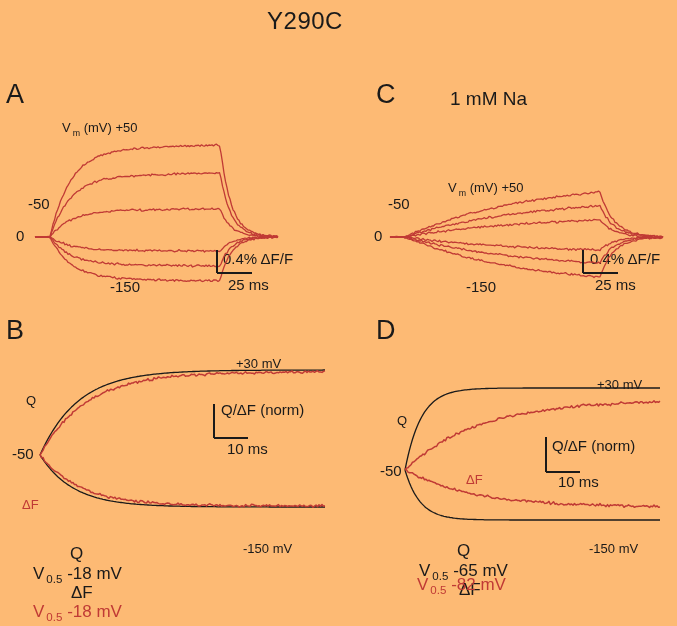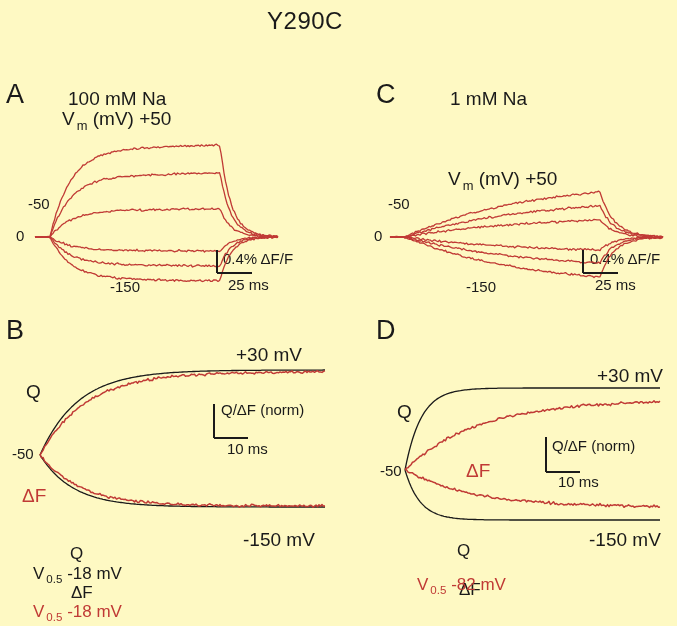--- a/index.html
+++ b/index.html
@@ -1,39 +1,38 @@
 <!DOCTYPE html>
 <html style="--red: #c03a35;"><head>
 <meta charset="utf-8">
 <style>
   html,body{margin:0;padding:0;background:#ffffff;}
   body{width:677px;height:626px;font-family:"Liberation Sans",sans-serif;color:#1a1a1a;}
-  .fig{position:relative;width:677px;height:626px;background:#fef9c3;overflow:hidden;}
+  .fig{position:relative;width:677px;height:626px;background:#fdba74;overflow:hidden;}
   .lbl{position:absolute;white-space:nowrap;line-height:1.1;}
   .title{font-size:24px;line-height:34px;letter-spacing:0.5px;}
   .letter{font-size:27px;}
   .ptitle{font-size:19px;}
   .t17{font-size:17px;}
-  .t16{font-size:19px;}
+  .t16{font-size:13px;margin-top:12px;}
   .t15{font-size:15px;}
   .red{color:var(--red,#c03a35);}
   sub{font-size:0.68em;margin-left:2px;}
   svg{position:absolute;}
 </style>
 </head>
 <body>
 
 <div class="fig">
 
   <div class="lbl title" style="left:0px;top:4px;width:610px;text-align:center">
     <div>Y290C</div>
   </div>
 
   <div class="lbl letter" style="left:6px;top:80px">A</div>
-  <div class="lbl ptitle" style="left:68px;top:89px">100 mM Na</div>
   <div class="lbl t16" style="left:62px;top:109px"><span>V</span><sub>m</sub><span> (mV) +50</span></div>
   <div class="lbl t15" style="left:28px;top:196px">-50</div>
   <div class="lbl t15" style="left:16px;top:228px">0</div>
   <div class="lbl t15" style="left:110px;top:279px">-150</div>
   <div class="lbl t15" style="left:223px;top:251px">0.4% ΔF/F</div>
   <div class="lbl t15" style="left:228px;top:277px">25 ms</div>
   <svg id="svg-A" style="left:20px;top:125px" width="310" height="185">
       <path d="M15.0 112.3 L16.5 111.9 L18.0 111.8 L19.5 112.1 L21.0 112.1 L22.5 112.3 L24.0 111.8 L25.5 111.8 L27.0 112.1 L28.5 112.3 L30.0 111.1 L31.5 105.7 L33.0 99.1 L34.5 95.1 L36.0 88.6 L37.5 85.0 L39.0 81.0 L40.5 76.0 L42.0 72.8 L43.5 70.0 L45.0 66.4 L46.5 62.7 L48.0 60.4 L49.5 57.7 L51.0 54.7 L52.5 53.3 L54.0 51.1 L55.5 48.1 L57.0 47.2 L58.5 45.4 L60.0 44.0 L61.5 42.4 L63.0 39.9 L64.5 40.1 L66.0 38.9 L67.5 37.2 L69.0 36.8 L70.5 36.1 L72.0 35.2 L73.5 34.7 L75.0 32.7 L76.5 32.2 L78.0 31.0 L79.5 31.0 L81.0 29.8 L82.5 30.6 L84.0 28.8 L85.5 29.3 L87.0 28.6 L88.5 28.0 L90.0 28.7 L91.5 27.0 L93.0 26.8 L94.5 26.1 L96.0 26.7 L97.5 25.9 L99.0 25.8 L100.5 26.1 L102.0 25.2 L103.5 24.5 L105.0 24.9 L106.5 24.7 L108.0 24.9 L109.5 24.6 L111.0 24.0 L112.5 24.5 L114.0 22.9 L115.5 23.4 L117.0 24.4 L118.5 24.2 L120.0 23.5 L121.5 22.3 L123.0 22.2 L124.5 23.5 L126.0 22.8 L127.5 22.7 L129.0 23.7 L130.5 22.9 L132.0 22.7 L133.5 22.0 L135.0 22.1 L136.5 22.6 L138.0 21.7 L139.5 22.8 L141.0 22.4 L142.5 22.2 L144.0 21.7 L145.5 21.3 L147.0 21.3 L148.5 21.9 L150.0 21.5 L151.5 21.5 L153.0 21.2 L154.5 21.8 L156.0 21.0 L157.5 21.3 L159.0 21.5 L160.5 20.4 L162.0 21.4 L163.5 21.1 L165.0 20.3 L166.5 21.6 L168.0 20.6 L169.5 21.6 L171.0 20.6 L172.5 21.0 L174.0 21.5 L175.5 20.5 L177.0 20.5 L178.5 20.2 L180.0 21.3 L181.5 19.8 L183.0 20.8 L184.5 21.2 L186.0 19.9 L187.5 20.9 L189.0 20.0 L190.5 20.4 L192.0 19.9 L193.5 20.9 L195.0 19.7 L196.5 19.2 L198.0 20.5 L199.5 21.1 L201.0 28.2 L202.5 37.6 L204.0 48.1 L205.5 56.4 L207.0 62.6 L208.5 70.2 L210.0 74.0 L211.5 80.0 L213.0 84.8 L214.5 86.7 L216.0 90.6 L217.5 94.0 L219.0 95.2 L220.5 98.8 L222.0 98.9 L223.5 101.5 L225.0 102.5 L226.5 103.7 L228.0 105.0 L229.5 105.1 L231.0 106.2 L232.5 106.6 L234.0 108.0 L235.5 107.9 L237.0 108.7 L238.5 109.3 L240.0 109.0 L241.5 110.5 L243.0 110.0 L244.5 110.8 L246.0 110.5 L247.5 111.2 L249.0 110.0 L250.5 110.1 L252.0 111.5 L253.5 110.9 L255.0 111.3 L256.5 111.6 L258.0 111.1" fill="none" stroke="#c03a35" stroke-width="1.3" stroke-linejoin="round"></path>
       <path d="M15.0 112.0 L16.5 112.0 L18.0 111.8 L19.5 111.8 L21.0 112.4 L22.5 112.0 L24.0 112.1 L25.5 112.0 L27.0 111.7 L28.5 111.4 L30.0 113.0 L31.5 107.5 L33.0 103.7 L34.5 99.6 L36.0 96.3 L37.5 92.3 L39.0 90.9 L40.5 88.0 L42.0 84.7 L43.5 81.8 L45.0 80.9 L46.5 78.0 L48.0 75.7 L49.5 74.1 L51.0 73.3 L52.5 70.9 L54.0 69.3 L55.5 68.1 L57.0 66.5 L58.5 65.8 L60.0 65.3 L61.5 63.4 L63.0 63.4 L64.5 61.4 L66.0 60.5 L67.5 59.9 L69.0 59.4 L70.5 58.8 L72.0 59.1 L73.5 57.2 L75.0 56.1 L76.5 57.6 L78.0 56.2 L79.5 55.4 L81.0 55.1 L82.5 54.2 L84.0 53.4 L85.5 53.9 L87.0 53.5 L88.5 54.3 L90.0 53.8 L91.5 54.1 L93.0 53.0 L94.5 53.4 L96.0 52.7 L97.5 51.6 L99.0 51.3 L100.5 51.5 L102.0 51.9 L103.5 51.6 L105.0 51.5 L106.5 51.5 L108.0 51.5 L109.5 51.7 L111.0 50.4 L112.5 50.6 L114.0 51.9 L115.5 50.6 L117.0 50.9 L118.5 50.6 L120.0 50.3 L121.5 50.5 L123.0 50.0 L124.5 50.1 L126.0 50.5 L127.5 49.9 L129.0 49.6 L130.5 50.9 L132.0 49.0 L133.5 49.7 L135.0 49.5 L136.5 49.8 L138.0 50.0 L139.5 50.1 L141.0 49.8 L142.5 49.9 L144.0 50.3 L145.5 50.5 L147.0 49.7 L148.5 48.9 L150.0 49.7 L151.5 49.7 L153.0 48.7 L154.5 48.0 L156.0 49.9 L157.5 48.0 L159.0 48.8 L160.5 49.2 L162.0 48.1 L163.5 48.4 L165.0 49.3 L166.5 48.7 L168.0 47.9 L169.5 48.9 L171.0 48.0 L172.5 48.4 L174.0 48.0 L175.5 48.2 L177.0 48.9 L178.5 48.1 L180.0 48.6 L181.5 48.8 L183.0 48.3 L184.5 48.0 L186.0 47.8 L187.5 48.4 L189.0 47.8 L190.5 48.2 L192.0 48.2 L193.5 48.3 L195.0 48.6 L196.5 47.6 L198.0 48.1 L199.5 47.7 L201.0 53.2 L202.5 61.2 L204.0 66.7 L205.5 73.1 L207.0 78.5 L208.5 82.4 L210.0 85.6 L211.5 90.3 L213.0 92.4 L214.5 94.8 L216.0 97.1 L217.5 99.8 L219.0 100.4 L220.5 102.1 L222.0 102.5 L223.5 104.0 L225.0 105.0 L226.5 106.7 L228.0 107.2 L229.5 107.7 L231.0 107.5 L232.5 109.6 L234.0 109.8 L235.5 108.6 L237.0 110.3 L238.5 109.9 L240.0 110.3 L241.5 111.0 L243.0 109.6 L244.5 110.5 L246.0 110.8 L247.5 110.6 L249.0 111.0 L250.5 110.9 L252.0 112.0 L253.5 110.7 L255.0 110.8 L256.5 110.6 L258.0 112.4" fill="none" stroke="#c03a35" stroke-width="1.3" stroke-linejoin="round"></path>
       <path d="M15.0 112.1 L16.5 111.7 L18.0 112.4 L19.5 111.8 L21.0 112.3 L22.5 111.7 L24.0 112.3 L25.5 111.9 L27.0 111.8 L28.5 111.8 L30.0 112.0 L31.5 109.8 L33.0 108.5 L34.5 105.9 L36.0 105.1 L37.5 104.8 L39.0 102.7 L40.5 101.4 L42.0 99.8 L43.5 98.7 L45.0 98.0 L46.5 96.5 L48.0 95.9 L49.5 94.9 L51.0 95.9 L52.5 93.9 L54.0 93.4 L55.5 93.5 L57.0 92.4 L58.5 91.6 L60.0 91.8 L61.5 91.4 L63.0 89.7 L64.5 90.3 L66.0 89.7 L67.5 89.9 L69.0 89.4 L70.5 89.0 L72.0 88.8 L73.5 87.7 L75.0 87.7 L76.5 87.9 L78.0 87.8 L79.5 87.5 L81.0 87.4 L82.5 87.4 L84.0 86.8 L85.5 86.8 L87.0 86.5 L88.5 87.0 L90.0 87.2 L91.5 85.7 L93.0 86.2 L94.5 85.9 L96.0 85.4 L97.5 85.1 L99.0 85.3 L100.5 84.9 L102.0 85.4 L103.5 85.3 L105.0 85.6 L106.5 85.0 L108.0 85.3 L109.5 85.2 L111.0 84.5 L112.5 84.1 L114.0 84.6 L115.5 85.0 L117.0 85.6 L118.5 85.0 L120.0 84.0 L121.5 86.1 L123.0 86.2 L124.5 85.6 L126.0 85.1 L127.5 85.3 L129.0 84.5 L130.5 84.5 L132.0 84.8 L133.5 83.8 L135.0 85.5 L136.5 84.3 L138.0 84.7 L139.5 84.2 L141.0 84.9 L142.5 85.5 L144.0 85.0 L145.5 84.8 L147.0 84.1 L148.5 84.8 L150.0 85.1 L151.5 83.8 L153.0 83.7 L154.5 84.2 L156.0 84.0 L157.5 84.2 L159.0 84.9 L160.5 84.2 L162.0 83.6 L163.5 83.2 L165.0 83.8 L166.5 83.6 L168.0 83.2 L169.5 84.9 L171.0 84.7 L172.5 84.4 L174.0 84.6 L175.5 83.7 L177.0 84.1 L178.5 84.5 L180.0 84.3 L181.5 83.7 L183.0 83.1 L184.5 84.5 L186.0 84.1 L187.5 84.1 L189.0 84.1 L190.5 84.2 L192.0 83.1 L193.5 84.4 L195.0 84.4 L196.5 84.0 L198.0 83.3 L199.5 84.1 L201.0 85.9 L202.5 89.3 L204.0 93.2 L205.5 94.9 L207.0 97.5 L208.5 98.4 L210.0 100.8 L211.5 101.4 L213.0 103.2 L214.5 105.4 L216.0 105.5 L217.5 105.8 L219.0 106.3 L220.5 107.3 L222.0 107.3 L223.5 108.4 L225.0 108.8 L226.5 109.4 L228.0 109.9 L229.5 110.3 L231.0 110.0 L232.5 109.9 L234.0 110.5 L235.5 110.4 L237.0 110.9 L238.5 112.0 L240.0 111.5 L241.5 111.3 L243.0 111.7 L244.5 111.3 L246.0 110.7 L247.5 111.2 L249.0 112.4 L250.5 112.2 L252.0 111.6 L253.5 111.6 L255.0 111.7 L256.5 111.7 L258.0 112.3" fill="none" stroke="#c03a35" stroke-width="1.3" stroke-linejoin="round"></path>
@@ -86,20 +85,21 @@
 
   <div class="lbl letter" style="left:376px;top:316px">D</div>
   <div class="lbl t16" style="left:597px;top:366px">+30 mV</div>
   <div class="lbl t16" style="left:397px;top:402px">Q</div>
   <div class="lbl t15" style="left:380px;top:463px">-50</div>
   <div class="lbl t16 red" style="left:466px;top:461px">ΔF</div>
   <div class="lbl t15" style="left:552px;top:438px">Q/ΔF (norm)</div>
   <div class="lbl t15" style="left:558px;top:474px">10 ms</div>
   <div class="lbl t16" style="left:589px;top:530px">-150 mV</div>
   <div class="lbl t17" style="left:457px;top:542px">Q</div>
+  <div class="lbl t17" style="left:419px;top:562px"><span>V</span><sub>0.5</sub><span> -65 mV</span></div>
   <div class="lbl t17" style="left:459px;top:581px">ΔF</div>
   <div class="lbl t17 red" style="left:417px;top:576px"><span>V</span><sub>0.5</sub><span> -82 mV</span></div>
   <svg id="svg-D" style="left:350px;top:340px" width="327" height="195">
       <path d="M55.0 130.0 L56.5 122.7 L58.0 116.0 L59.5 109.9 L61.0 104.4 L62.5 99.3 L64.0 94.7 L65.5 90.5 L67.0 86.7 L68.5 83.3 L70.0 80.1 L71.5 77.2 L73.0 74.6 L74.5 72.2 L76.0 70.1 L77.5 68.1 L79.0 66.3 L80.5 64.7 L82.0 63.2 L83.5 61.8 L85.0 60.6 L86.5 59.4 L88.0 58.4 L89.5 57.5 L91.0 56.6 L92.5 55.9 L94.0 55.2 L95.5 54.5 L97.0 53.9 L98.5 53.4 L100.0 52.9 L101.5 52.5 L103.0 52.1 L104.5 51.7 L106.0 51.4 L107.5 51.1 L109.0 50.8 L110.5 50.6 L112.0 50.3 L113.5 50.1 L115.0 49.9 L116.5 49.8 L118.0 49.6 L119.5 49.5 L121.0 49.3 L122.5 49.2 L124.0 49.1 L125.5 49.0 L127.0 48.9 L128.5 48.8 L130.0 48.8 L131.5 48.7 L133.0 48.6 L134.5 48.6 L136.0 48.5 L137.5 48.5 L139.0 48.4 L140.5 48.4 L142.0 48.4 L143.5 48.3 L145.0 48.3 L146.5 48.3 L148.0 48.2 L149.5 48.2 L151.0 48.2 L152.5 48.2 L154.0 48.2 L155.5 48.2 L157.0 48.1 L158.5 48.1 L160.0 48.1 L161.5 48.1 L163.0 48.1 L164.5 48.1 L166.0 48.1 L167.5 48.1 L169.0 48.1 L170.5 48.1 L172.0 48.1 L173.5 48.0 L175.0 48.0 L176.5 48.0 L178.0 48.0 L179.5 48.0 L181.0 48.0 L182.5 48.0 L184.0 48.0 L185.5 48.0 L187.0 48.0 L188.5 48.0 L190.0 48.0 L191.5 48.0 L193.0 48.0 L194.5 48.0 L196.0 48.0 L197.5 48.0 L199.0 48.0 L200.5 48.0 L202.0 48.0 L203.5 48.0 L205.0 48.0 L206.5 48.0 L208.0 48.0 L209.5 48.0 L211.0 48.0 L212.5 48.0 L214.0 48.0 L215.5 48.0 L217.0 48.0 L218.5 48.0 L220.0 48.0 L221.5 48.0 L223.0 48.0 L224.5 48.0 L226.0 48.0 L227.5 48.0 L229.0 48.0 L230.5 48.0 L232.0 48.0 L233.5 48.0 L235.0 48.0 L236.5 48.0 L238.0 48.0 L239.5 48.0 L241.0 48.0 L242.5 48.0 L244.0 48.0 L245.5 48.0 L247.0 48.0 L248.5 48.0 L250.0 48.0 L251.5 48.0 L253.0 48.0 L254.5 48.0 L256.0 48.0 L257.5 48.0 L259.0 48.0 L260.5 48.0 L262.0 48.0 L263.5 48.0 L265.0 48.0 L266.5 48.0 L268.0 48.0 L269.5 48.0 L271.0 48.0 L272.5 48.0 L274.0 48.0 L275.5 48.0 L277.0 48.0 L278.5 48.0 L280.0 48.0 L281.5 48.0 L283.0 48.0 L284.5 48.0 L286.0 48.0 L287.5 48.0 L289.0 48.0 L290.5 48.0 L292.0 48.0 L293.5 48.0 L295.0 48.0 L296.5 48.0 L298.0 48.0 L299.5 48.0 L301.0 48.0 L302.5 48.0 L304.0 48.0 L305.5 48.0 L307.0 48.0 L308.5 48.0 L310.0 48.0" fill="none" stroke="#1a1a1a" stroke-width="1.3" stroke-linejoin="round"></path>
       <path d="M55.0 130.0 L56.5 134.8 L58.0 139.1 L59.5 143.0 L61.0 146.5 L62.5 149.7 L64.0 152.6 L65.5 155.2 L67.0 157.5 L68.5 159.7 L70.0 161.6 L71.5 163.4 L73.0 164.9 L74.5 166.4 L76.0 167.7 L77.5 168.8 L79.0 169.9 L80.5 170.9 L82.0 171.7 L83.5 172.5 L85.0 173.2 L86.5 173.9 L88.0 174.5 L89.5 175.0 L91.0 175.5 L92.5 175.9 L94.0 176.3 L95.5 176.6 L97.0 177.0 L98.5 177.2 L100.0 177.5 L101.5 177.7 L103.0 178.0 L104.5 178.2 L106.0 178.3 L107.5 178.5 L109.0 178.6 L110.5 178.8 L112.0 178.9 L113.5 179.0 L115.0 179.1 L116.5 179.2 L118.0 179.3 L119.5 179.3 L121.0 179.4 L122.5 179.4 L124.0 179.5 L125.5 179.5 L127.0 179.6 L128.5 179.6 L130.0 179.7 L131.5 179.7 L133.0 179.7 L134.5 179.8 L136.0 179.8 L137.5 179.8 L139.0 179.8 L140.5 179.8 L142.0 179.8 L143.5 179.9 L145.0 179.9 L146.5 179.9 L148.0 179.9 L149.5 179.9 L151.0 179.9 L152.5 179.9 L154.0 179.9 L155.5 179.9 L157.0 179.9 L158.5 179.9 L160.0 180.0 L161.5 180.0 L163.0 180.0 L164.5 180.0 L166.0 180.0 L167.5 180.0 L169.0 180.0 L170.5 180.0 L172.0 180.0 L173.5 180.0 L175.0 180.0 L176.5 180.0 L178.0 180.0 L179.5 180.0 L181.0 180.0 L182.5 180.0 L184.0 180.0 L185.5 180.0 L187.0 180.0 L188.5 180.0 L190.0 180.0 L191.5 180.0 L193.0 180.0 L194.5 180.0 L196.0 180.0 L197.5 180.0 L199.0 180.0 L200.5 180.0 L202.0 180.0 L203.5 180.0 L205.0 180.0 L206.5 180.0 L208.0 180.0 L209.5 180.0 L211.0 180.0 L212.5 180.0 L214.0 180.0 L215.5 180.0 L217.0 180.0 L218.5 180.0 L220.0 180.0 L221.5 180.0 L223.0 180.0 L224.5 180.0 L226.0 180.0 L227.5 180.0 L229.0 180.0 L230.5 180.0 L232.0 180.0 L233.5 180.0 L235.0 180.0 L236.5 180.0 L238.0 180.0 L239.5 180.0 L241.0 180.0 L242.5 180.0 L244.0 180.0 L245.5 180.0 L247.0 180.0 L248.5 180.0 L250.0 180.0 L251.5 180.0 L253.0 180.0 L254.5 180.0 L256.0 180.0 L257.5 180.0 L259.0 180.0 L260.5 180.0 L262.0 180.0 L263.5 180.0 L265.0 180.0 L266.5 180.0 L268.0 180.0 L269.5 180.0 L271.0 180.0 L272.5 180.0 L274.0 180.0 L275.5 180.0 L277.0 180.0 L278.5 180.0 L280.0 180.0 L281.5 180.0 L283.0 180.0 L284.5 180.0 L286.0 180.0 L287.5 180.0 L289.0 180.0 L290.5 180.0 L292.0 180.0 L293.5 180.0 L295.0 180.0 L296.5 180.0 L298.0 180.0 L299.5 180.0 L301.0 180.0 L302.5 180.0 L304.0 180.0 L305.5 180.0 L307.0 180.0 L308.5 180.0 L310.0 180.0" fill="none" stroke="#1a1a1a" stroke-width="1.3" stroke-linejoin="round"></path>
       <path d="M55.0 129.8 L56.5 128.0 L58.0 127.8 L59.5 126.1 L61.0 124.8 L62.5 122.2 L64.0 121.7 L65.5 120.5 L67.0 118.8 L68.5 117.8 L70.0 116.3 L71.5 115.7 L73.0 114.1 L74.5 114.7 L76.0 112.7 L77.5 110.3 L79.0 109.6 L80.5 109.2 L82.0 108.7 L83.5 107.7 L85.0 106.5 L86.5 106.5 L88.0 103.8 L89.5 102.5 L91.0 102.1 L92.5 101.9 L94.0 99.8 L95.5 100.8 L97.0 97.4 L98.5 97.1 L100.0 98.1 L101.5 97.1 L103.0 96.1 L104.5 95.6 L106.0 93.1 L107.5 93.5 L109.0 94.0 L110.5 91.9 L112.0 91.2 L113.5 91.1 L115.0 89.6 L116.5 89.7 L118.0 88.5 L119.5 89.1 L121.0 88.3 L122.5 86.6 L124.0 87.8 L125.5 87.2 L127.0 84.9 L128.5 84.7 L130.0 84.2 L131.5 84.8 L133.0 83.3 L134.5 83.3 L136.0 82.8 L137.5 82.4 L139.0 81.7 L140.5 81.6 L142.0 81.5 L143.5 81.2 L145.0 80.9 L146.5 80.2 L148.0 78.3 L149.5 77.8 L151.0 78.0 L152.5 78.3 L154.0 78.2 L155.5 77.4 L157.0 76.0 L158.5 76.2 L160.0 75.4 L161.5 76.1 L163.0 76.7 L164.5 75.9 L166.0 74.7 L167.5 73.9 L169.0 74.3 L170.5 74.2 L172.0 73.5 L173.5 73.7 L175.0 74.0 L176.5 74.0 L178.0 72.0 L179.5 73.0 L181.0 72.3 L182.5 72.5 L184.0 72.3 L185.5 71.5 L187.0 71.1 L188.5 71.9 L190.0 71.6 L191.5 71.3 L193.0 69.7 L194.5 71.2 L196.0 70.1 L197.5 69.3 L199.0 70.2 L200.5 69.5 L202.0 69.0 L203.5 68.6 L205.0 70.0 L206.5 68.6 L208.0 68.7 L209.5 67.6 L211.0 69.1 L212.5 68.7 L214.0 67.3 L215.5 66.9 L217.0 67.1 L218.5 67.3 L220.0 67.4 L221.5 65.8 L223.0 67.7 L224.5 67.5 L226.0 66.3 L227.5 65.3 L229.0 67.2 L230.5 65.4 L232.0 64.8 L233.5 64.2 L235.0 65.1 L236.5 65.4 L238.0 64.5 L239.5 64.2 L241.0 65.4 L242.5 65.6 L244.0 65.4 L245.5 65.0 L247.0 63.8 L248.5 66.0 L250.0 64.0 L251.5 64.5 L253.0 65.2 L254.5 64.0 L256.0 64.1 L257.5 65.1 L259.0 64.5 L260.5 65.6 L262.0 63.4 L263.5 63.9 L265.0 64.4 L266.5 63.9 L268.0 64.0 L269.5 63.2 L271.0 61.9 L272.5 62.6 L274.0 63.2 L275.5 63.4 L277.0 63.1 L278.5 62.9 L280.0 62.7 L281.5 63.3 L283.0 63.1 L284.5 62.2 L286.0 61.7 L287.5 62.0 L289.0 63.2 L290.5 61.7 L292.0 61.8 L293.5 63.2 L295.0 62.4 L296.5 62.2 L298.0 63.1 L299.5 61.8 L301.0 62.4 L302.5 62.2 L304.0 60.7 L305.5 62.4 L307.0 61.8 L308.5 62.3 L310.0 61.2" fill="none" stroke="#c03a35" stroke-width="1.5" stroke-linejoin="round"></path>
       <path d="M55.0 129.7 L56.5 129.8 L58.0 132.1 L59.5 132.7 L61.0 132.8 L62.5 132.7 L64.0 134.2 L65.5 135.0 L67.0 135.9 L68.5 137.7 L70.0 137.4 L71.5 138.4 L73.0 137.2 L74.5 139.8 L76.0 139.2 L77.5 140.7 L79.0 140.2 L80.5 141.3 L82.0 141.6 L83.5 142.2 L85.0 142.7 L86.5 143.9 L88.0 144.1 L89.5 144.6 L91.0 145.9 L92.5 145.5 L94.0 146.9 L95.5 147.7 L97.0 146.7 L98.5 148.3 L100.0 148.7 L101.5 148.9 L103.0 149.5 L104.5 148.2 L106.0 150.4 L107.5 151.1 L109.0 150.0 L110.5 150.6 L112.0 151.5 L113.5 151.4 L115.0 152.2 L116.5 152.0 L118.0 153.1 L119.5 153.2 L121.0 154.0 L122.5 154.1 L124.0 153.8 L125.5 155.1 L127.0 155.7 L128.5 155.1 L130.0 154.7 L131.5 154.9 L133.0 155.4 L134.5 156.7 L136.0 156.3 L137.5 155.2 L139.0 156.3 L140.5 157.1 L142.0 158.2 L143.5 158.2 L145.0 158.5 L146.5 157.7 L148.0 157.8 L149.5 158.8 L151.0 159.2 L152.5 159.0 L154.0 158.5 L155.5 159.0 L157.0 160.1 L158.5 159.4 L160.0 160.2 L161.5 160.8 L163.0 160.4 L164.5 160.2 L166.0 159.7 L167.5 160.5 L169.0 160.5 L170.5 161.3 L172.0 160.3 L173.5 160.0 L175.0 159.9 L176.5 161.9 L178.0 160.6 L179.5 160.9 L181.0 161.0 L182.5 161.8 L184.0 162.2 L185.5 161.0 L187.0 161.6 L188.5 162.1 L190.0 161.1 L191.5 162.4 L193.0 161.5 L194.5 163.4 L196.0 163.3 L197.5 162.8 L199.0 161.4 L200.5 164.5 L202.0 163.2 L203.5 161.7 L205.0 164.2 L206.5 163.5 L208.0 164.7 L209.5 164.4 L211.0 163.6 L212.5 164.1 L214.0 165.0 L215.5 164.6 L217.0 164.7 L218.5 163.5 L220.0 164.7 L221.5 164.0 L223.0 165.1 L224.5 163.6 L226.0 165.0 L227.5 164.4 L229.0 164.5 L230.5 163.5 L232.0 164.4 L233.5 163.6 L235.0 164.5 L236.5 164.4 L238.0 164.5 L239.5 165.5 L241.0 165.0 L242.5 163.9 L244.0 165.0 L245.5 166.0 L247.0 164.3 L248.5 165.5 L250.0 163.5 L251.5 165.6 L253.0 165.1 L254.5 165.4 L256.0 166.6 L257.5 164.6 L259.0 166.6 L260.5 164.8 L262.0 165.6 L263.5 164.9 L265.0 164.8 L266.5 165.4 L268.0 164.6 L269.5 165.7 L271.0 165.0 L272.5 165.1 L274.0 167.3 L275.5 166.1 L277.0 166.0 L278.5 164.8 L280.0 165.8 L281.5 166.4 L283.0 166.1 L284.5 167.3 L286.0 166.6 L287.5 166.4 L289.0 166.2 L290.5 166.2 L292.0 165.9 L293.5 165.5 L295.0 166.2 L296.5 165.8 L298.0 166.3 L299.5 167.4 L301.0 166.1 L302.5 166.7 L304.0 165.0 L305.5 166.8 L307.0 165.8 L308.5 167.2 L310.0 166.9" fill="none" stroke="#c03a35" stroke-width="1.5" stroke-linejoin="round"></path>
       <line x1="196" y1="97" x2="196" y2="132" stroke="#1a1a1a" stroke-width="2"></line>
       <line x1="196" y1="132" x2="230" y2="132" stroke="#1a1a1a" stroke-width="2"></line>
     </svg>

